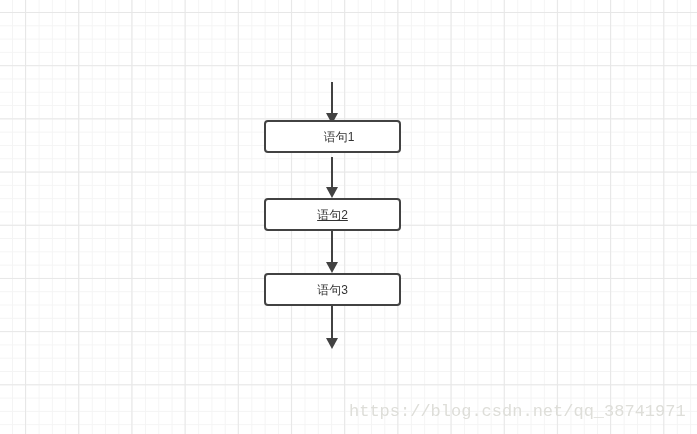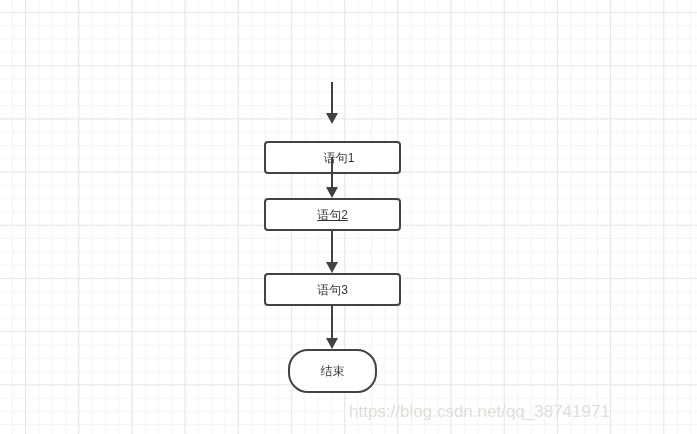--- a/index.html
+++ b/index.html
@@ -37,21 +37,21 @@
     font-size:12px;
     display:flex;
     align-items:center;
     justify-content:center;
     text-align:center;
     line-height:1;
   }
   .terminator{border-radius:20px;}
   .process{border-radius:4px;}
   .node-start{left:288px;top:37px;width:89px;height:45px;}
-  .node-s1{left:264px;top:141px;width:137px;height:33px;padding-left:13px;}
+  .node-s1{left:264px;top:120px;width:137px;height:33px;padding-left:13px;}
   .node-s2{left:264px;top:198px;width:137px;height:33px;text-decoration:underline;}
   .node-s3{left:264px;top:273px;width:137px;height:33px;}
   .node-end{left:288px;top:349px;width:89px;height:44px;}
   .arrow{
     position:absolute;
     left:326px;           
     width:12px;
   }
   .arrow .shaft{
     position:absolute;
@@ -74,21 +74,21 @@
   .arrow-3{top:231px;height:42px;}
   .arrow-4{top:306px;height:43px;}
   .arrow-1 .shaft{height:32px;}
   .arrow-2 .shaft{height:31px;}
   .arrow-3 .shaft{height:32px;}
   .arrow-4 .shaft{height:33px;}
   .watermark{
     position:absolute;
     left:349px;
     top:402px;
-    font-family:Liberation Sans, sans-serif;
+    font-family:Liberation Mono, monospace;
     font-size:17px;
     letter-spacing:0px;
     color:var(--watermark);
     white-space:nowrap;
     user-select:none;
   }
 </style>
 </head>
 <body>
 
@@ -120,19 +120,16 @@
 
   <div class="node process node-s3">
     <span>语句3</span>
   </div>
 
   <div class="arrow arrow-4">
     <div class="shaft"></div>
     <div class="head"></div>
   </div>
 
-  <div class="node terminator node-end">
-    <span>结束</span>
-  </div>
 
   <div class="watermark">https://blog.csdn.net/qq_38741971</div>
 
 </div>
 
 </body></html>

